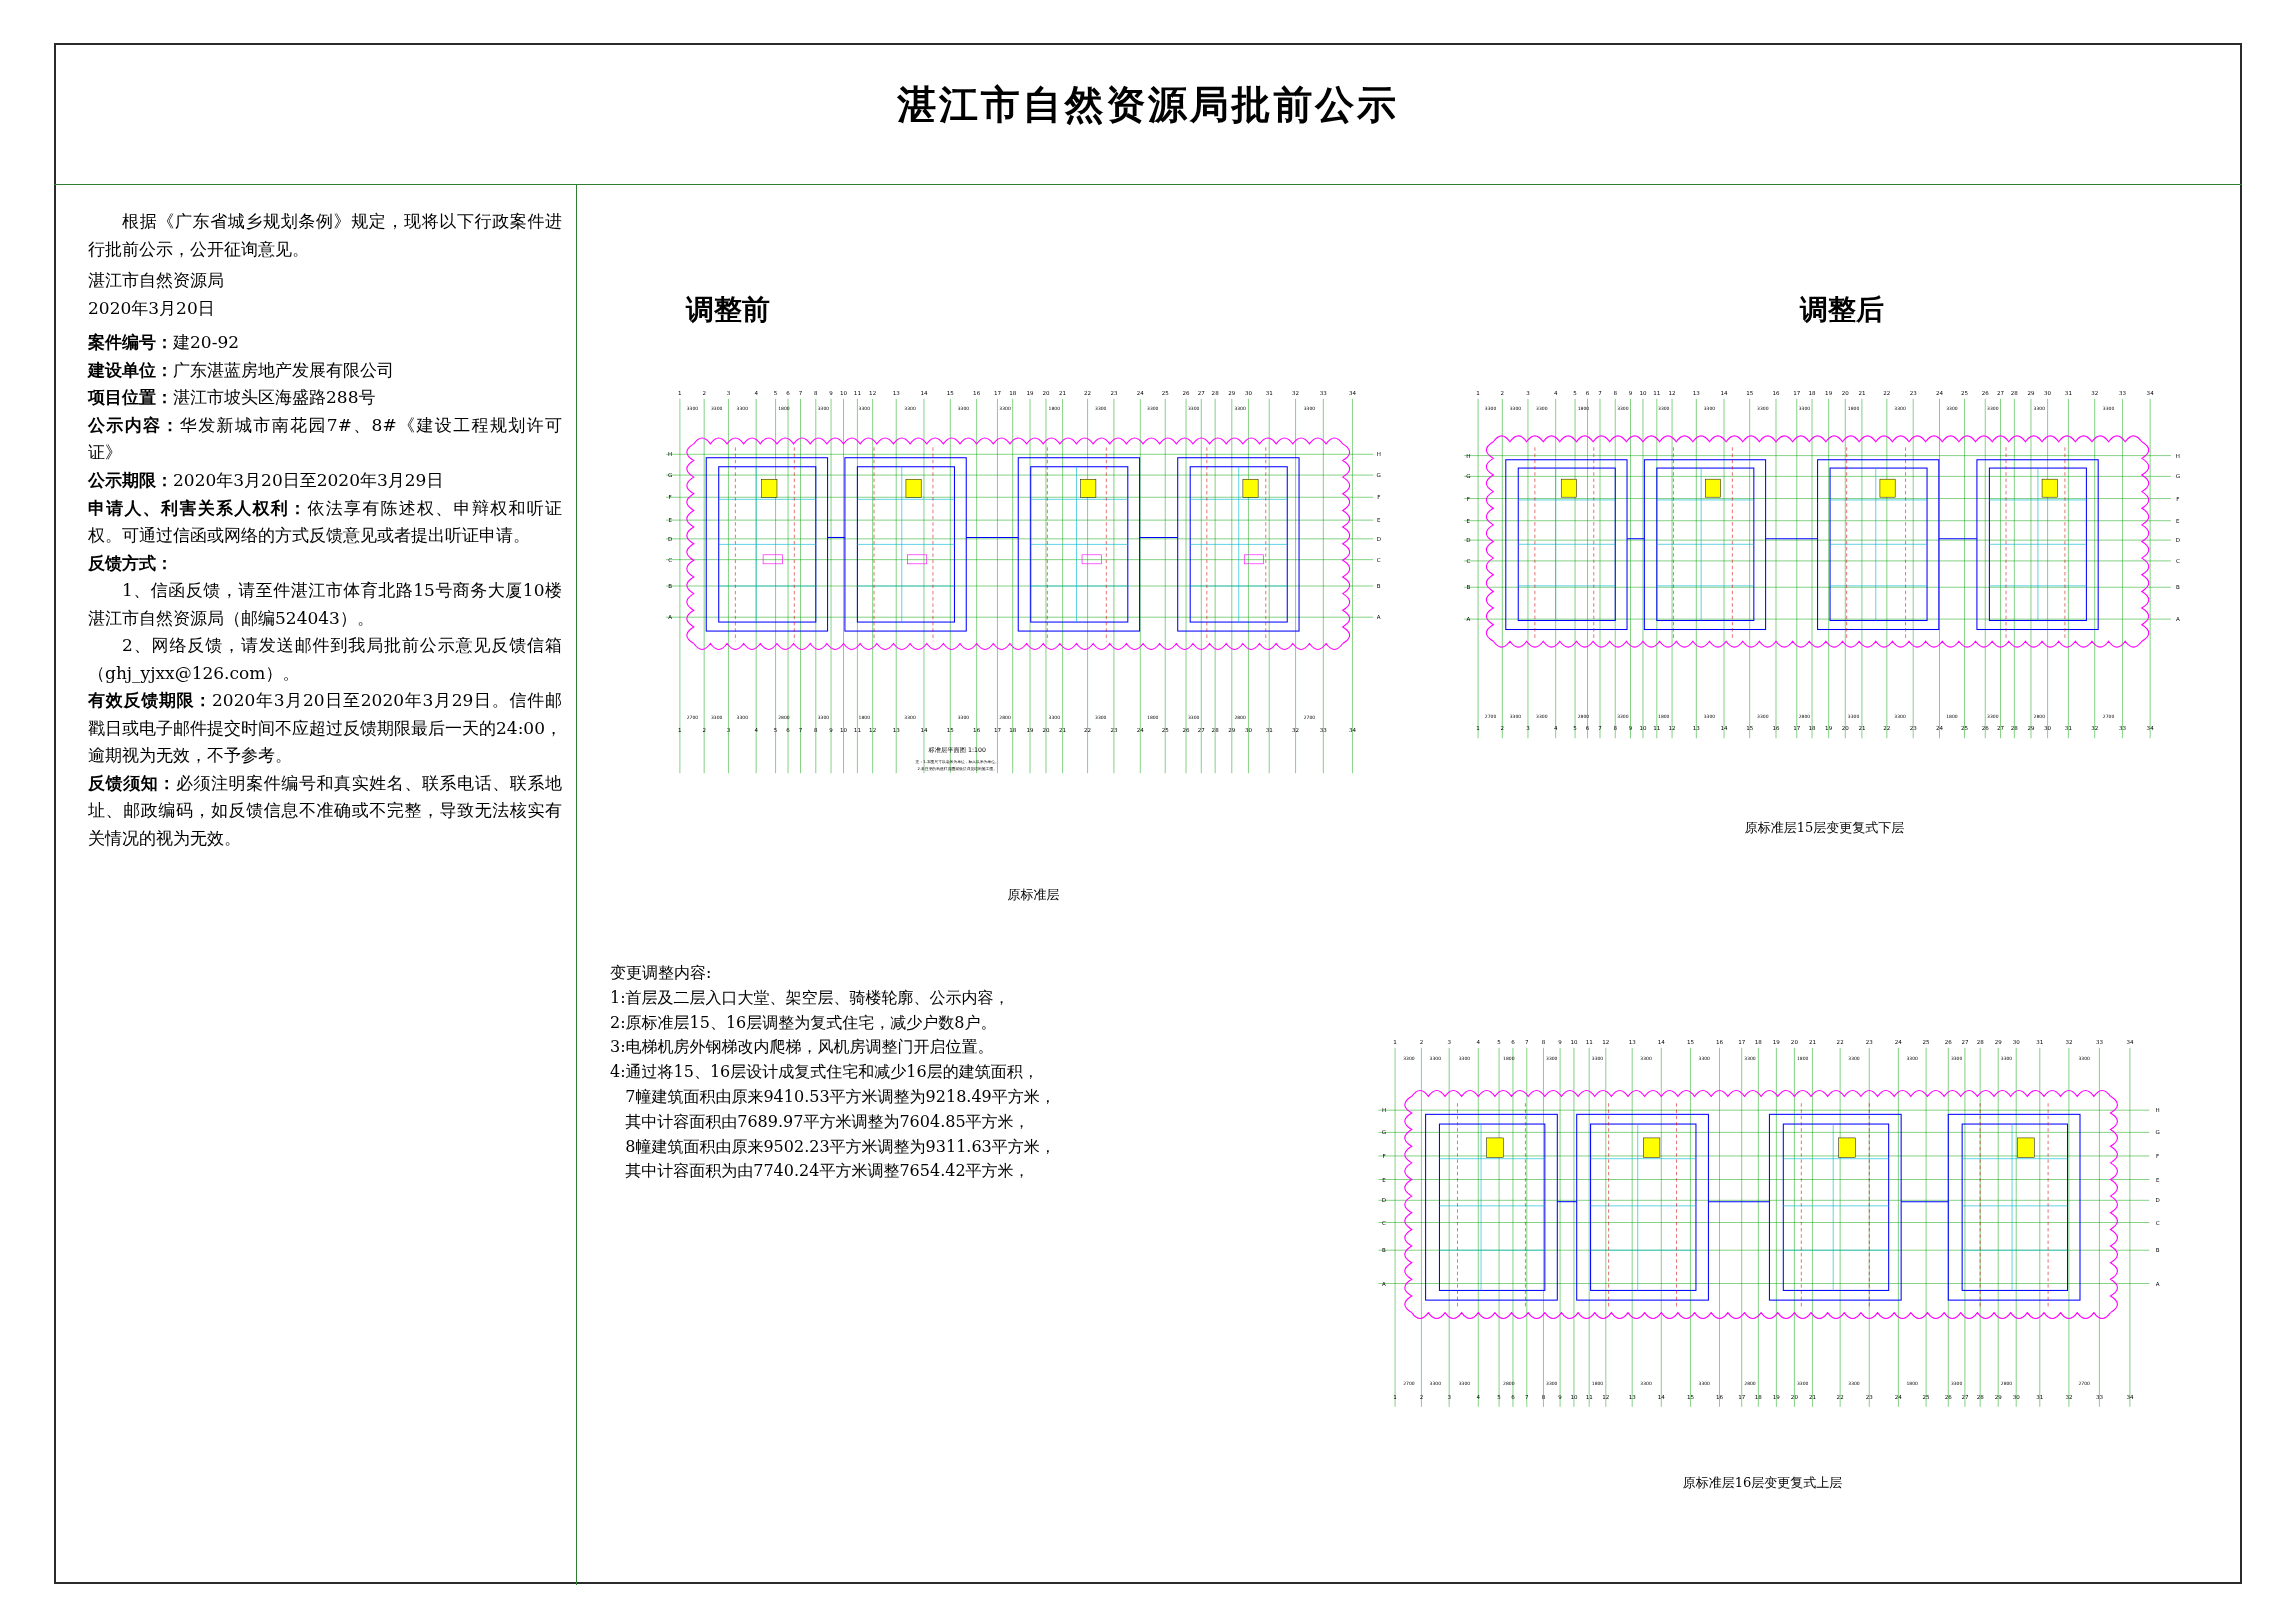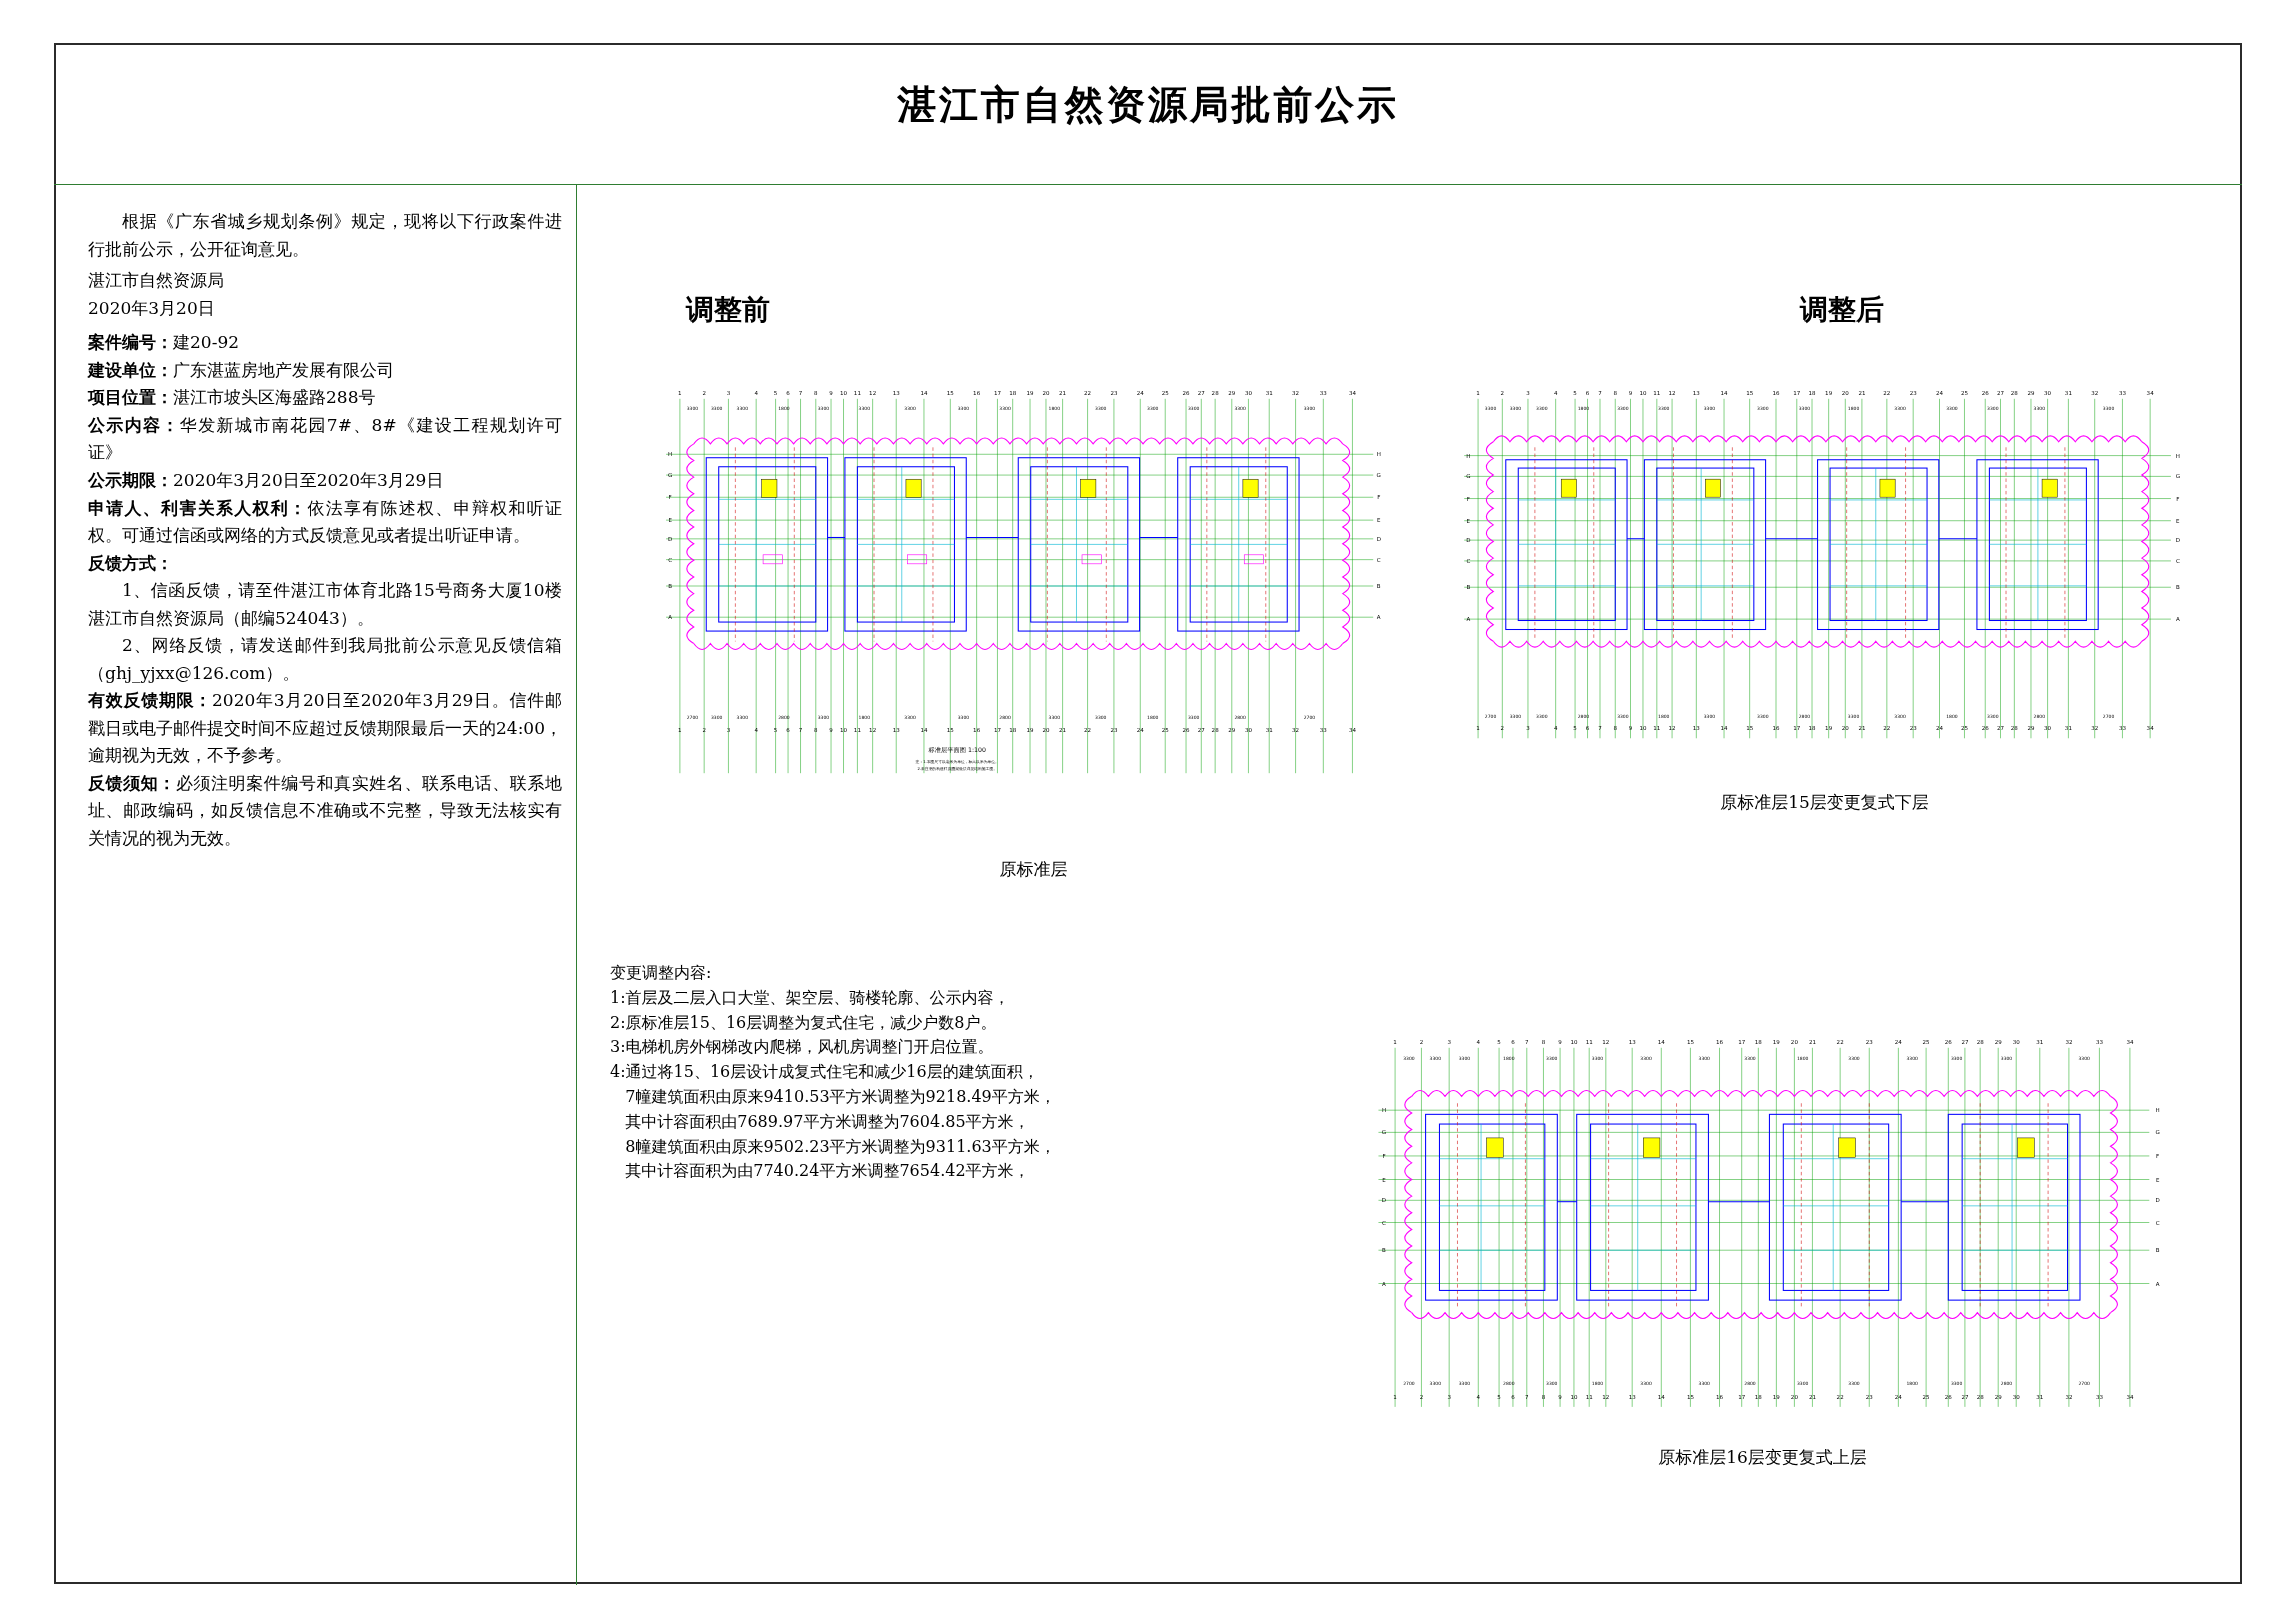--- a/index.html
+++ b/index.html
@@ -10,21 +10,21 @@
   .vert-rule{position:absolute;left:576px;top:184px;width:0;height:1401px;border-left:1.4px solid #2f7d32;}
   .doc-title{position:absolute;left:54px;top:78px;width:2188px;text-align:center;font-size:39px;font-weight:bold;letter-spacing:2.8px;font-family:"DejaVu Serif","Liberation Serif",serif;}
 
   .left-col{position:absolute;left:76px;top:208px;width:486px;font-size:17px;line-height:1.62;font-family:"DejaVu Serif","Liberation Serif",serif;color:#000;}
   .left-col p{margin:0 0 0 12px;text-align:justify;}
   .indent2{text-indent:2em;}
   .right-align{text-align:right;}
   .bold{font-weight:bold;}
 
   .panel-label{position:absolute;font-size:28px;font-weight:bold;font-family:"DejaVu Serif","Liberation Serif",serif;}
-  .cap{position:absolute;font-size:17px;font-family:"DejaVu Serif","Liberation Serif",serif;text-align:center;}
+  .cap{position:absolute;font-size:13px;font-family:"DejaVu Serif","Liberation Serif",serif;text-align:center;margin-top:28px;}
 
   .change-list{position:absolute;left:610px;top:961px;width:624px;font-size:16px;line-height:1.55;font-family:"DejaVu Serif","Liberation Serif",serif;}
   .change-list div{white-space:pre;}
 
   
   .drawing{position:absolute;overflow:hidden;background:#ffffff;}
   .dwg-svg{display:block;}
 </style>
 </head>
 <body>

